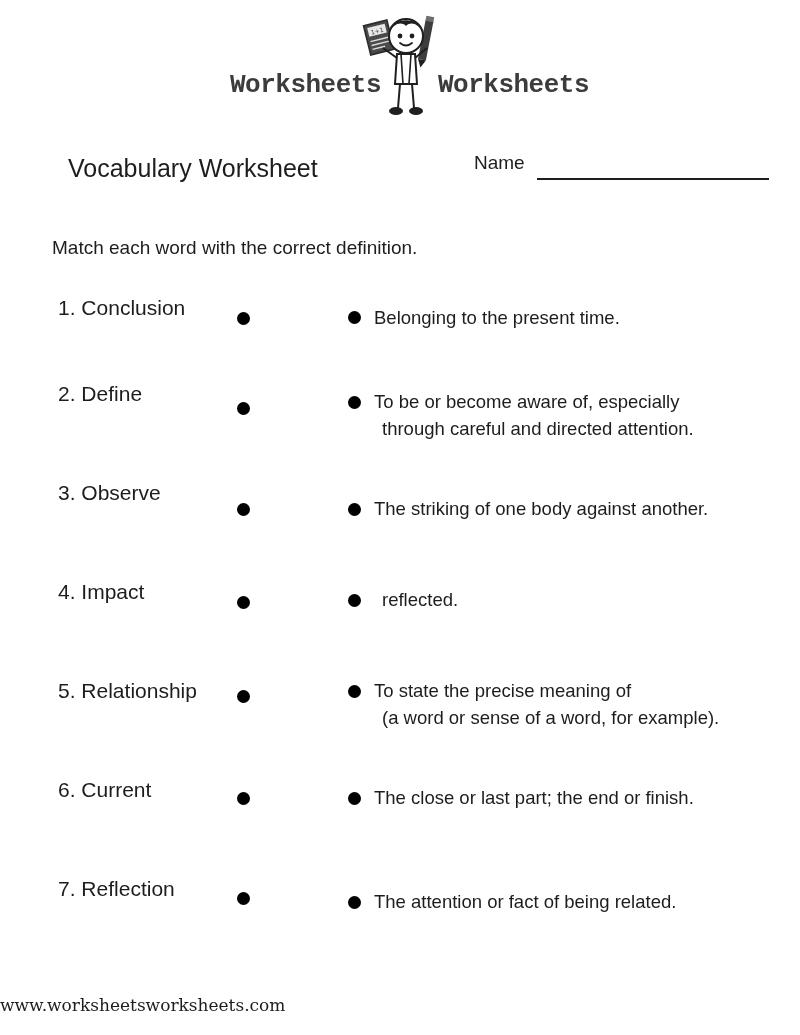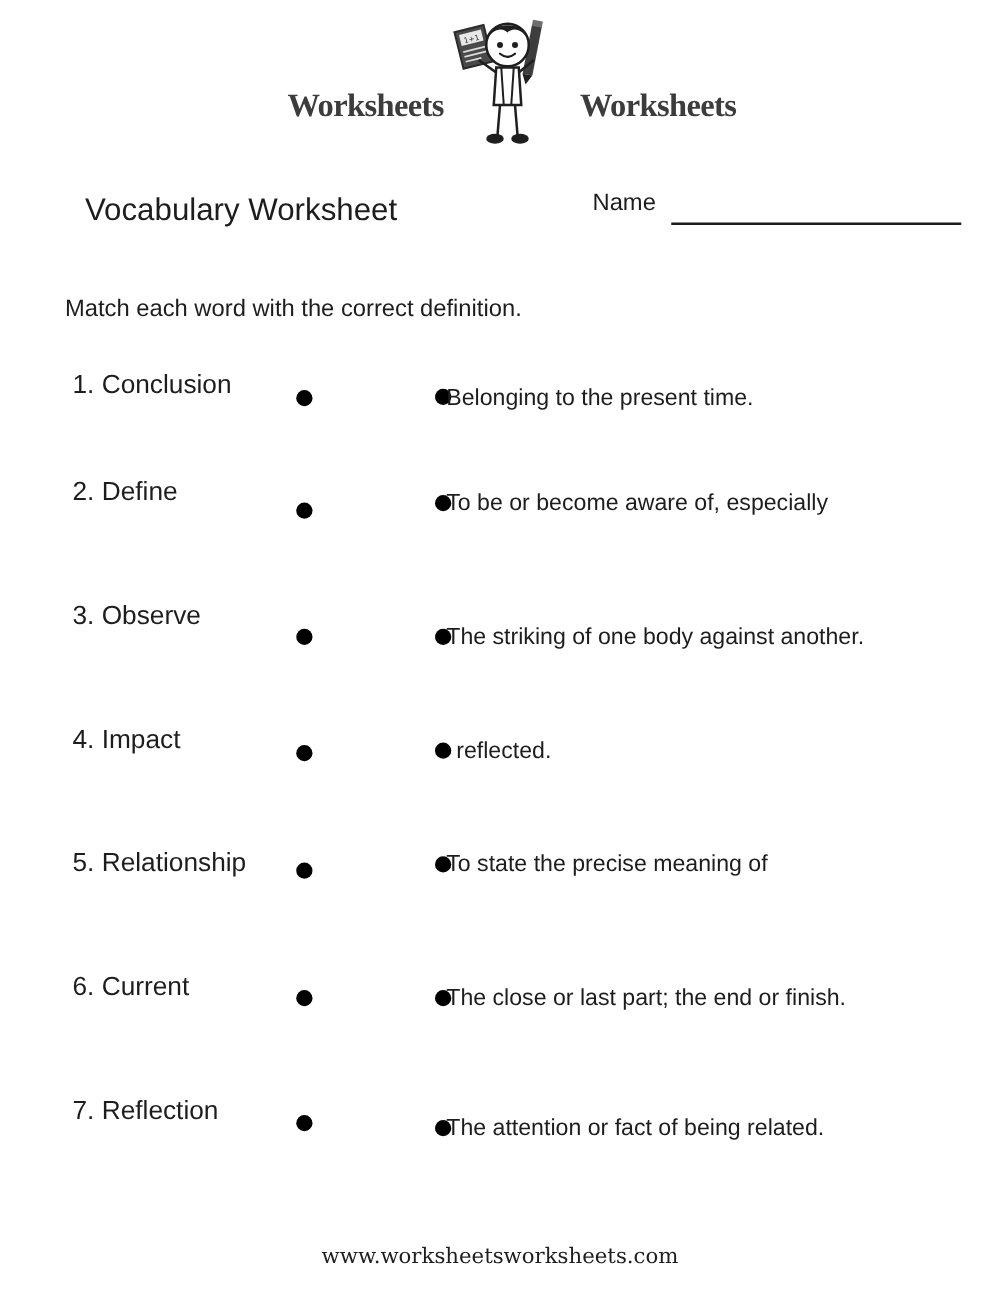--- a/index.html
+++ b/index.html
@@ -26,21 +26,21 @@
   }
   .logo-inner {
     position: relative;
     width: 330px;
     height: 115px;
     margin: 0 auto;
   }
   .logo-word {
     position: absolute;
     top: 62px;
-    font-family: Liberation Serif, serif;
+    font-family: Liberation Mono, monospace;
     font-weight: bold;
     font-size: 26px;
     color: #3c3c3c;
     letter-spacing: -0.5px;
   }
   .logo-word.left { left: -5px; }
   .logo-word.right { right: -24px; }
 
   
   .mascot {
@@ -106,35 +106,34 @@
     position: absolute;
     width: 13px;
     height: 13px;
     border-radius: 50%;
     background: #000000;
   }
   .dot-left { left: 237px; }
   .dot-right { left: 348px; }
   .def {
     position: absolute;
-    left: 357px;
+    left: 374px;
     width: 412px;
     font-size: 18.5px;
     line-height: 27px;
     color: #1d1d1d;
   }
   .def .indent2 { display: block; padding-left: 8px; }
 
   
   .footer {
     position: absolute;
     left: 0;
     top: 995px;
     width: 800px;
-    text-align: center;
     font-family: "DejaVu Serif", serif;
     font-size: 17px;
     color: #1d1d1d;
   }
 </style>
 </head>
 <body>
 
 <div class="logo-block">
   <div class="logo-inner">
@@ -237,29 +236,31 @@
     <span class="dot dot-right" style="top:298px"></span>
     <span class="dot dot-right" style="top:389px"></span>
     <span class="dot dot-right" style="top:496px"></span>
     <span class="dot dot-right" style="top:600px"></span>
 
     <div class="def" style="top:8px">
       <span>Belonging to the present time.</span>
     </div>
     <div class="def" style="top:92px">
       <span>To be or become aware of, especially</span>
+      <span class="indent2">through careful and directed attention.</span>
     </div>
     <div class="def" style="top:199px">
       <span>The striking of one body against another.</span>
     </div>
     <div class="def" style="top:290px">
       <span class="indent2">reflected.</span>
     </div>
     <div class="def" style="top:381px">
       <span>To state the precise meaning of</span>
+      <span class="indent2">(a word or sense of a word, for example).</span>
     </div>
     <div class="def" style="top:488px">
       <span>The close or last part; the end or finish.</span>
     </div>
     <div class="def" style="top:592px">
       <span>The attention or fact of being related.</span>
     </div>
   </div>
 </div>
 

